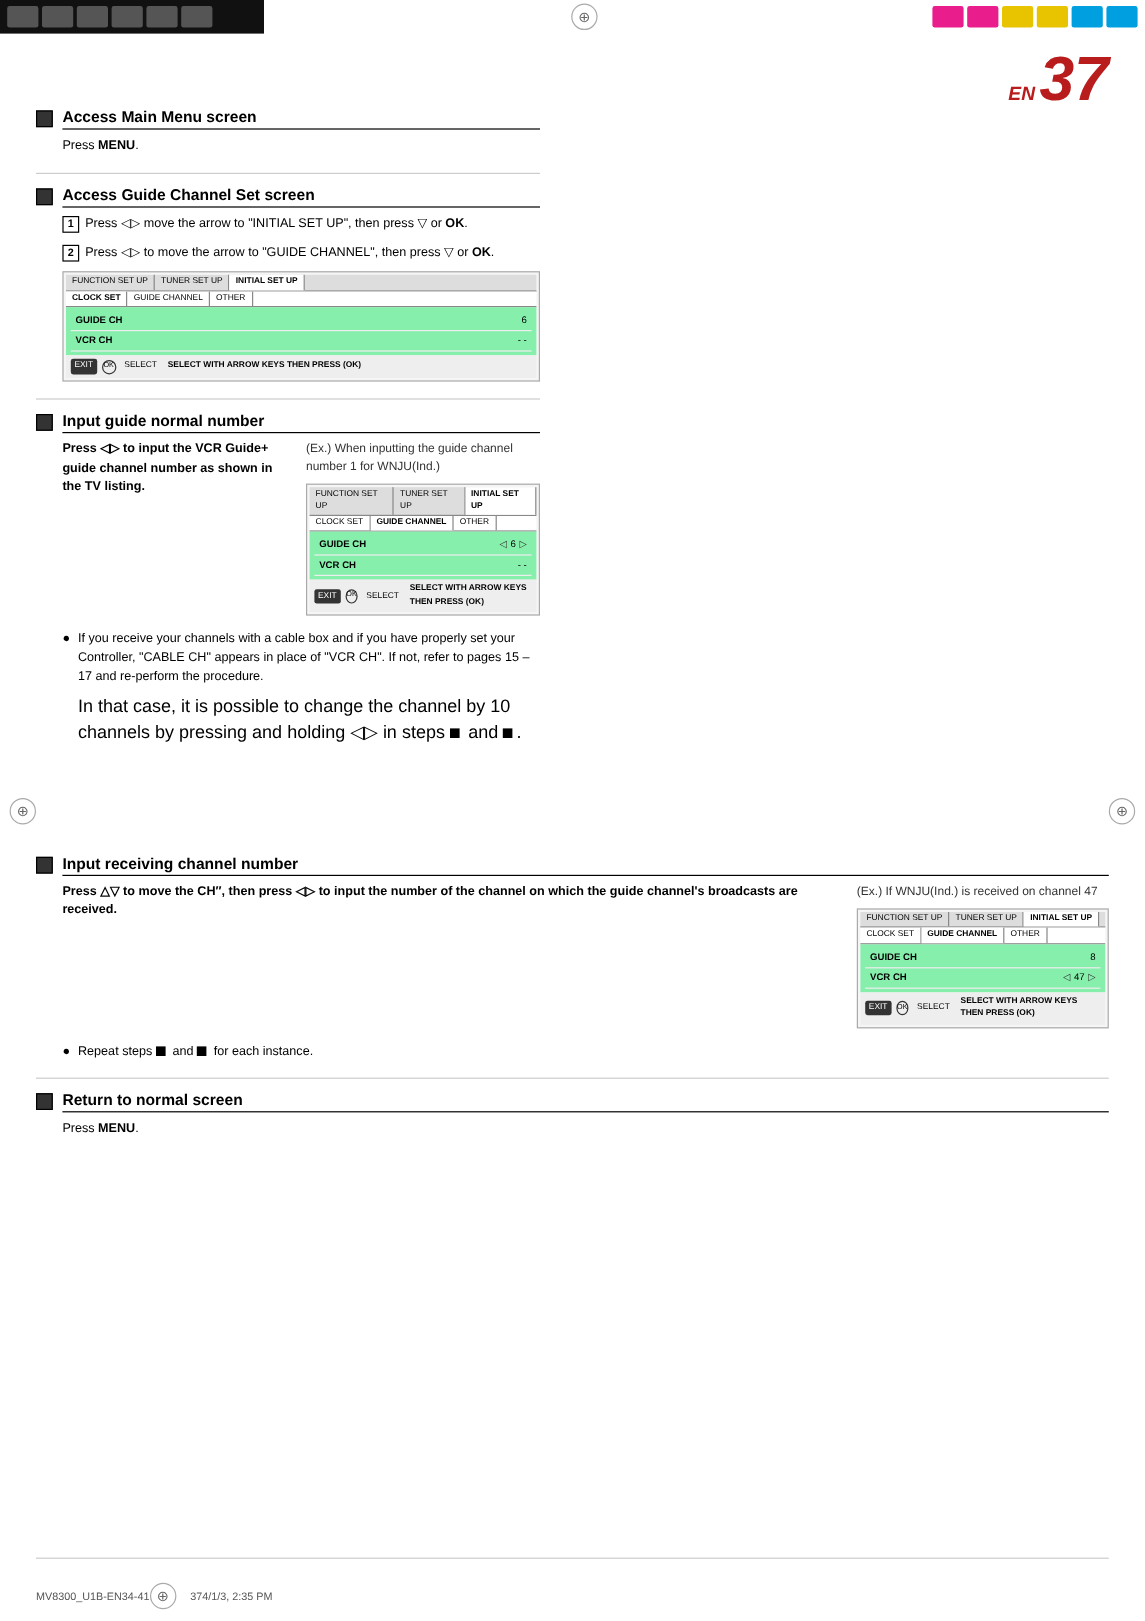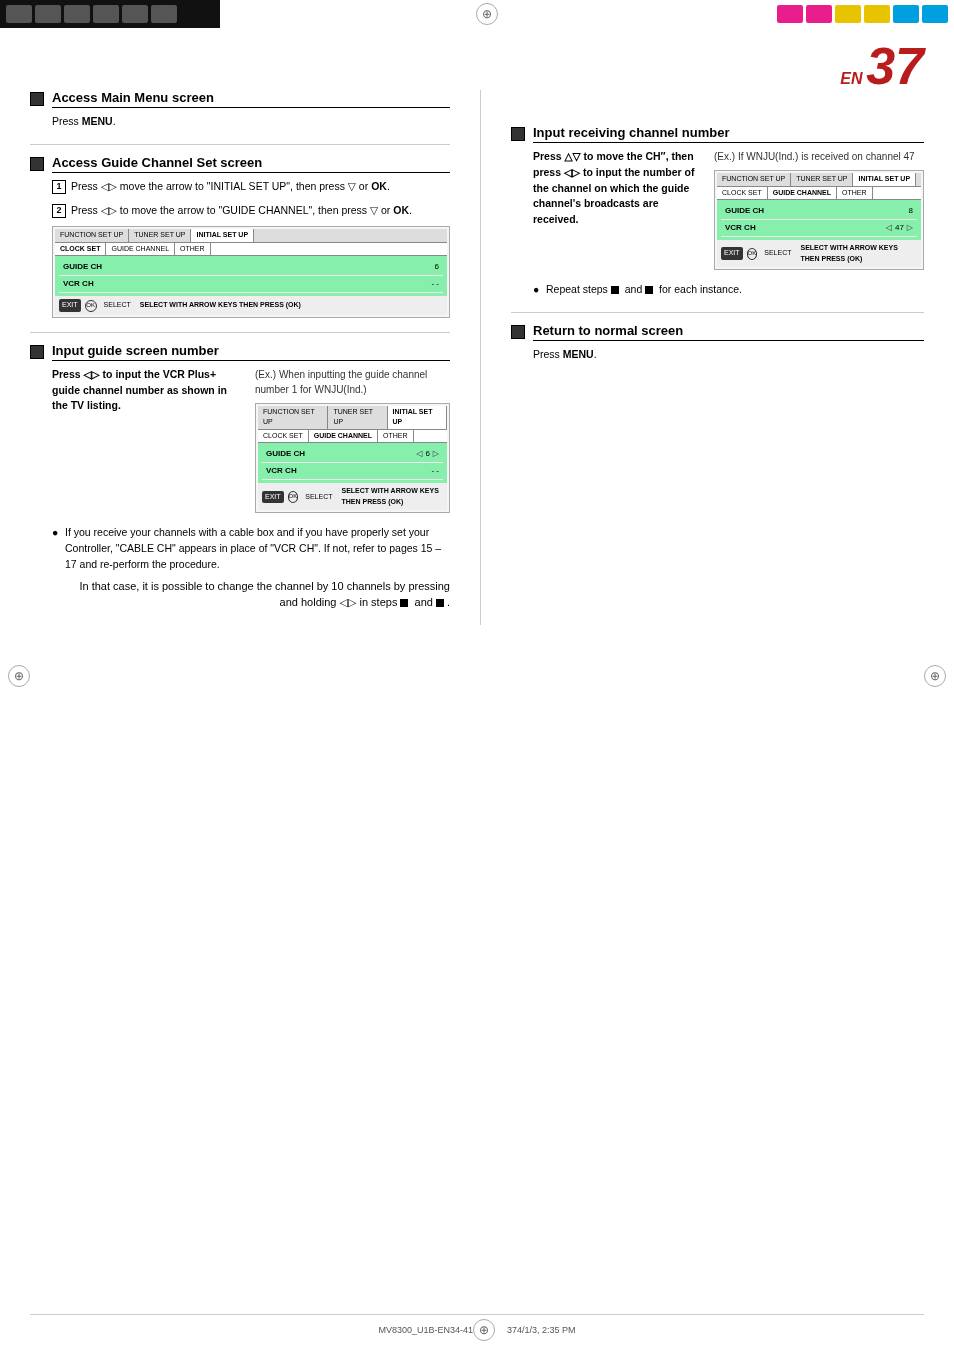--- a/index.html
+++ b/index.html
@@ -87,20 +87,21 @@
       top: 90px;
       left: 30px;
       right: 30px;
       bottom: 40px;
     }
 
     
     .columns {
       display: flex;
       gap: 20px;
+      flex-direction: column;
     }
     .col-left {
       width: 420px;
     }
     .col-right {
       flex: 1;
       margin-top: 35px;
     }
 
     
@@ -270,26 +271,26 @@
       margin: 10px 0;
     }
 
     
     .footer {
       position: absolute;
       bottom: 10px;
       left: 30px;
       right: 30px;
       display: flex;
-      justify-content: center;
+      justify-content: flex-start;
       align-items: center;
       font-size: 9px;
       color: #555;
       border-top: 1px solid #ccc;
-      padding-top: 4px;
+      padding-top: 20px;
     }
 
     
     .vdivider {
       width: 1px;
       background: #ccc;
       margin: 0 10px;
       align-self: stretch;
     }
 
@@ -453,27 +454,27 @@
             </div>
           </div>
         </div>
       </div>
 
       <hr class="hdivider">
 
       <div class="section">
         <div class="section-header">
           <div class="section-box"></div>
-          <div class="section-title">Input guide screen number</div>
+          <div class="section-title">Input guide normal number</div>
         </div>
         <div class="section-body">
 
           <div class="inline-screen-row">
             <div class="screen-note">
-              Press ◁▷ to input the VCR Plus+ guide channel number as shown in the TV listing.
+              Press ◁▷ to input the VCR Guide+ guide channel number as shown in the TV listing.
             </div>
             <div style="width:195px; min-width:195px;">
               <div class="ex-note">(Ex.) When inputting the guide channel number 1 for WNJU(Ind.)</div>
 
               <div class="screen-mockup">
                 <div class="screen-tabs">
                   <div class="screen-tab">FUNCTION SET UP</div>
                   <div class="screen-tab">TUNER SET UP</div>
                   <div class="screen-tab active">INITIAL SET UP</div>
                 </div>
@@ -510,21 +511,21 @@
             </div>
           </div>
 
           <div class="bullet-item" style="margin-top:6px;">
             <span class="bullet">●</span>
             <span>
               If you receive your channels with a cable box and if you have properly set your Controller, "CABLE CH" appears in place of "VCR CH". If not, refer to pages 15 – 17 and re-perform the procedure.
             </span>
           </div>
 
-          <div style="font-size:11px; line-height:1.5; margin-left: 13px; text-align: right;">
+          <div style="font-size:15px; line-height:1.5; margin-left: 13px;">
             In that case, it is possible to change the channel by 10 channels by pressing and holding ◁▷ in
             steps <span class="sq-bullet"></span>
             <span>and</span>
             <span class="sq-bullet"></span>.
           </div>
 
         </div>
       </div>
 
     </div>

